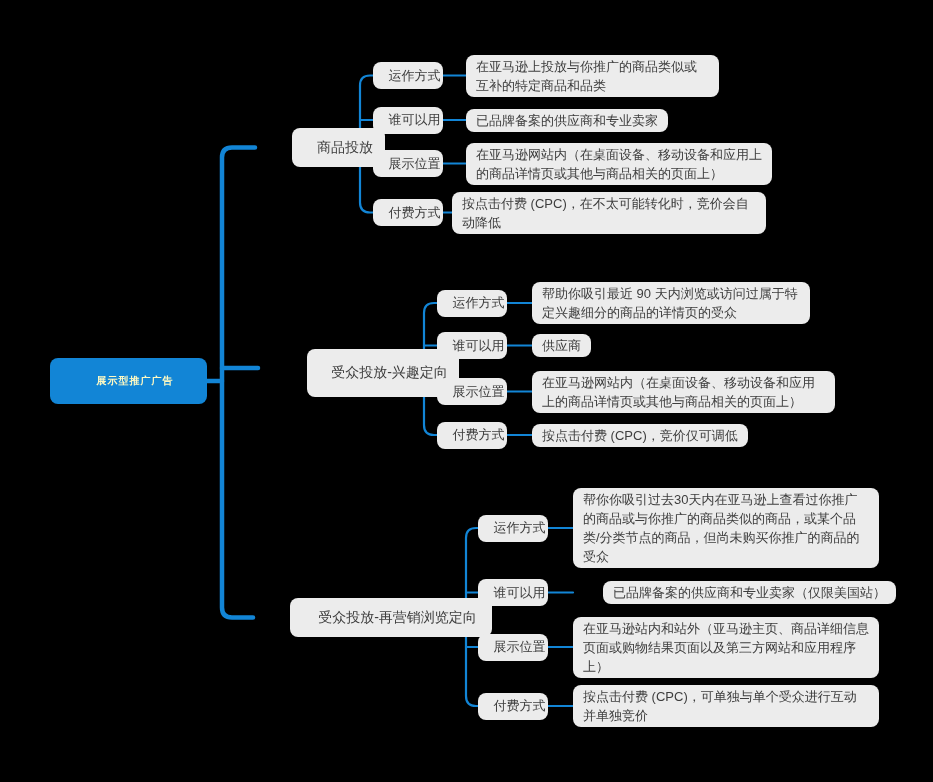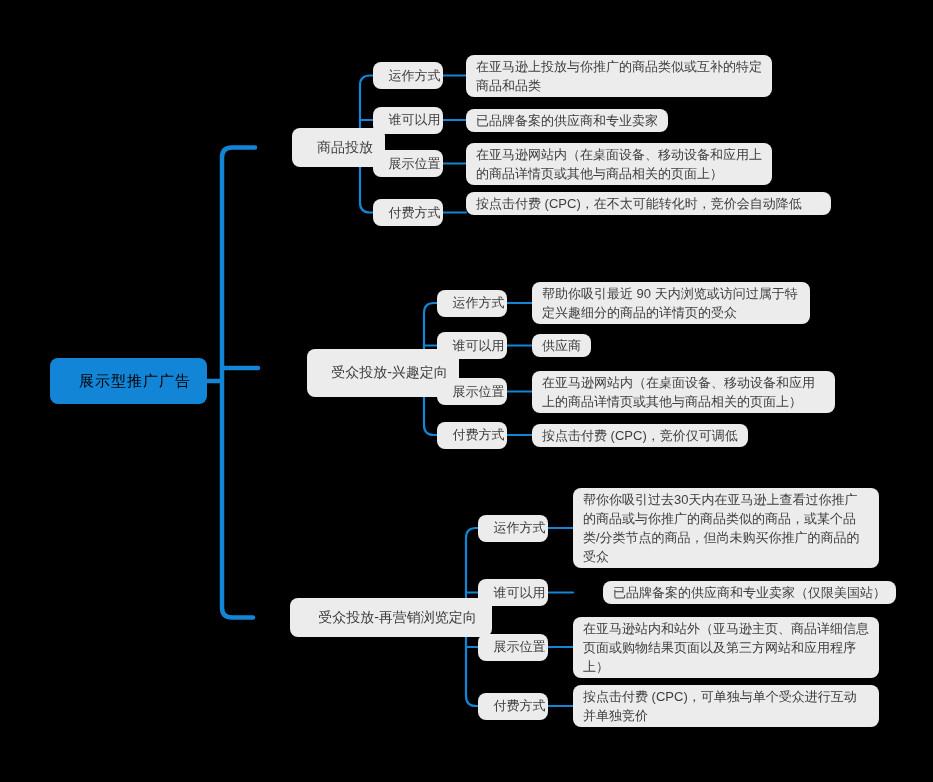--- a/index.html
+++ b/index.html
@@ -21,23 +21,23 @@
     color:#3d3d3d;
     border-radius:8px;
   }
   .node.center{
     display:flex;align-items:center;justify-content:center;
     text-align:center;
     padding-left:13px;
   }
   .root{
     background:#1285d6;
-    color:#000000;
-    font-weight:normal;
-    font-size:15px;
+    color:#fef9c3;
+    font-weight:bold;
+    font-size:10px;
     letter-spacing:1px;
   }
   .branch{font-size:14px;margin-left:37px;}
   .child{font-size:13px;}
   .leaf{
     font-size:13px;
     line-height:19px;
     padding:2px 10px;
     text-align:left;
   }
@@ -83,30 +83,30 @@
       <path d="M 548 647 L 573 647"></path>
       <path d="M 548 706 L 573 706"></path>
     </g>
   </svg>
 
   <div class="node center root" style="left:50px;top:358px;width:157px;height:46px;">展示型推广广告</div>
 
   <div class="node center branch" style="left:255px;top:128px;width:93px;height:39px;">商品投放</div>
 
   <div class="node center child" style="left:373px;top:62px;width:70px;height:27px;">运作方式</div>
-  <div class="node leaf" style="left:466px;top:54.5px;width:306px;">在亚马逊上投放与你推广的商品类似或互补的特定商品和品类</div>
+  <div class="node leaf" style="left:466px;top:54.5px;width:253px;">在亚马逊上投放与你推广的商品类似或互补的特定商品和品类</div>
 
   <div class="node center child" style="left:373px;top:106.5px;width:70px;height:27px;">谁可以用</div>
   <div class="node leaf fit" style="left:466px;top:108.5px;">已品牌备案的供应商和专业卖家</div>
 
   <div class="node center child" style="left:373px;top:150px;width:70px;height:27px;">展示位置</div>
   <div class="node leaf" style="left:466px;top:142.5px;width:306px;">在亚马逊网站内（在桌面设备、移动设备和应用上的商品详情页或其他与商品相关的页面上）</div>
 
   <div class="node center child" style="left:373px;top:199px;width:70px;height:27px;">付费方式</div>
-  <div class="node leaf" style="left:466px;top:191.5px;width:365px;">按点击付费 (CPC)，在不太可能转化时，竞价会自动降低</div>
+  <div class="node leaf" style="left:452px;top:191.5px;width:314px;">按点击付费 (CPC)，在不太可能转化时，竞价会自动降低</div>
 
   <div class="node center branch" style="left:270px;top:349px;width:152px;height:48px;">受众投放-兴趣定向</div>
 
   <div class="node center child" style="left:437px;top:289.5px;width:70px;height:27px;">运作方式</div>
   <div class="node leaf" style="left:532px;top:282px;width:278px;">帮助你吸引最近 90 天内浏览或访问过属于特定兴趣细分的商品的详情页的受众</div>
 
   <div class="node center child" style="left:437px;top:332px;width:70px;height:27px;">谁可以用</div>
   <div class="node leaf fit" style="left:532px;top:334px;">供应商</div>
 
   <div class="node center child" style="left:437px;top:378px;width:70px;height:27px;">展示位置</div>

